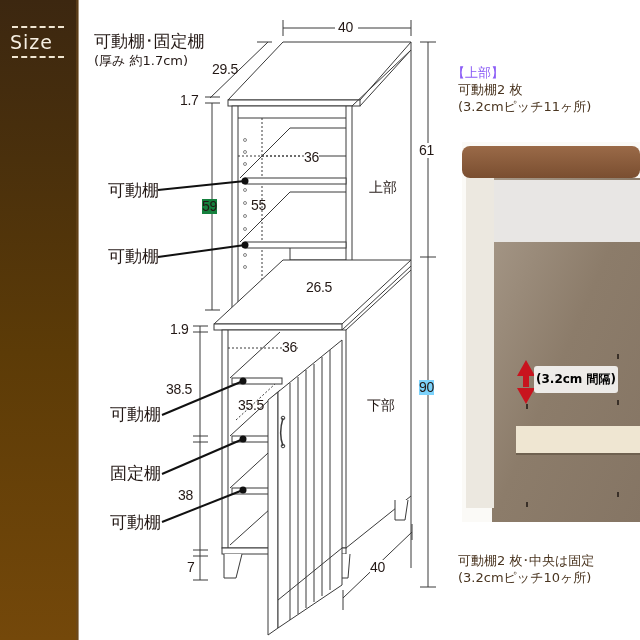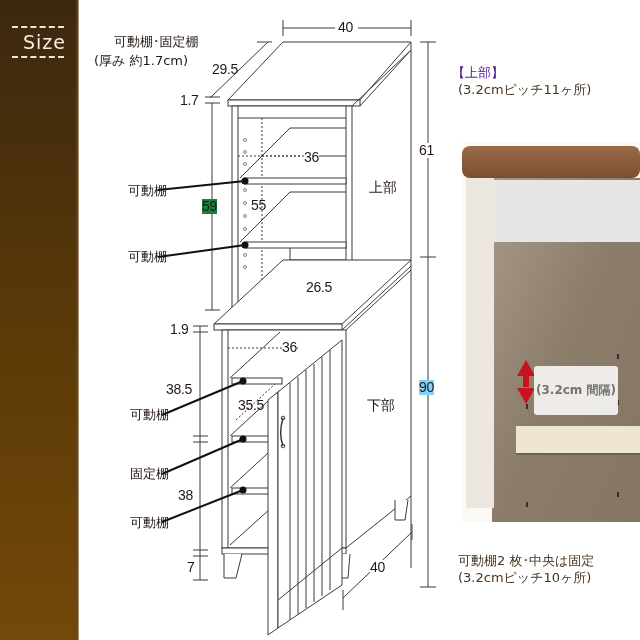--- a/index.html
+++ b/index.html
@@ -1,30 +1,30 @@
 <!DOCTYPE html>
 <html><head>
 <meta charset="utf-8">
 <style>
   html, body { margin:0; padding:0; }
   body { width:640px; height:640px; position:relative; overflow:hidden; background:#ffffff;
          font-family:"DejaVu Sans","Liberation Sans",sans-serif; color:#231815; }
   .sidebar { position:absolute; left:0; top:0; width:78px; height:640px;
              background:linear-gradient(180deg,#3c2710 0%,#4a300c 25%,#5c3b07 55%,#74480a 100%); }
   .sidebar-edge { position:absolute; left:76px; top:0; width:3px; height:640px; background:#6a4a20; opacity:.6; }
-  .size-box { position:absolute; left:10px; top:26px; width:56px; height:44px; text-align:right; }
+  .size-box { position:absolute; left:10px; top:26px; width:56px; height:44px; text-align:left; }
   .dash { height:0; border-top:2px dashed #f1e6d2; margin:0 2px; }
   .size-label { color:#f6efe2; font-size:19px; line-height:28px; letter-spacing:1px; font-family:"DejaVu Sans",sans-serif; }
   .t { position:absolute; white-space:nowrap; font-size:13px; line-height:15px; }
   .dim { font-size:14px; font-family:"Liberation Sans",sans-serif; letter-spacing:-0.3px; }
-  .lbl { font-size:13px; font-weight:bold;margin-left:20px; }
+  .lbl { font-size:17px; font-weight:bold; }
   svg.drawing { position:absolute; left:0; top:0; }
   .photo { position:absolute; left:462px; top:142px; width:178px; height:380px; overflow:hidden; }
   .note { position:absolute; font-size:13px; line-height:17px; color:#4a3520; white-space:nowrap; }
-  .note .head { color:#4c1d95; }
+  .note .head { color:#8b5cf6; }
   .note .indent { padding-left:6px; }
 </style>
 </head>
 <body>
 
 <div class="sidebar"></div>
 <div class="sidebar-edge"></div>
 <div class="size-box">
   <div class="dash"></div>
   <div class="size-label">Size</div>
@@ -193,20 +193,21 @@
 <div class="t" style="left:367px; top:398px; font-size:14px;">下部</div>
 
 <div class="t lbl" style="left:108px; top:183px; font-weight:normal;">可動棚</div>
 <div class="t lbl" style="left:108px; top:249px; font-weight:normal;">可動棚</div>
 <div class="t lbl" style="left:110px; top:407px; font-weight:normal;">可動棚</div>
 <div class="t lbl" style="left:110px; top:466px; font-weight:normal;">固定棚</div>
 <div class="t lbl" style="left:110px; top:515px; font-weight:normal;">可動棚</div>
 
 <div class="note" style="left:452px; top:64px;">
   <div class="head">【上部】</div>
+  <div class="indent">可動棚2 枚</div>
   <div class="indent">(3.2cmピッチ11ヶ所)</div>
 </div>
 
 <div class="photo">
   <svg width="178" height="380" viewBox="0 0 178 380">
     <defs>
       <linearGradient id="interior" x1="0" y1="0" x2="1" y2="1">
         <stop offset="0" stop-color="#a89a8a"></stop>
         <stop offset="0.5" stop-color="#8c7c6a"></stop>
         <stop offset="1" stop-color="#857564"></stop>
@@ -229,19 +230,19 @@
       <rect x="64" y="360" width="2" height="5"></rect>
       <rect x="155" y="212" width="2" height="5"></rect>
       <rect x="155" y="258" width="2" height="5"></rect>
       <rect x="155" y="350" width="2" height="5"></rect>
     </g>
 
     <polygon points="64,218 55,234 73,234" fill="#c8141e"></polygon>
     <rect x="61" y="233" width="6" height="12" fill="#c8141e"></rect>
     <polygon points="64,262 55,246 73,246" fill="#c8141e"></polygon>
   </svg>
-  <div style="position:absolute; left:72px; top:224px; font-size:12px; font-weight:bold; color:#737373; background:rgba(255,255,255,0.85); padding:16px 2px; border-radius:3px;">(3.2cm 間隔)</div>
+  <div style="position:absolute; left:72px; top:224px; font-size:12px; font-weight:bold; color:#000000; background:rgba(255,255,255,0.85); padding:5px 2px; border-radius:3px;">(3.2cm 間隔)</div>
 </div>
 
 <div class="note" style="left:452px; top:552px;">
   <div class="indent">可動棚2 枚･中央は固定</div>
   <div class="indent">(3.2cmピッチ10ヶ所)</div>
 </div>
 
 </body></html>

